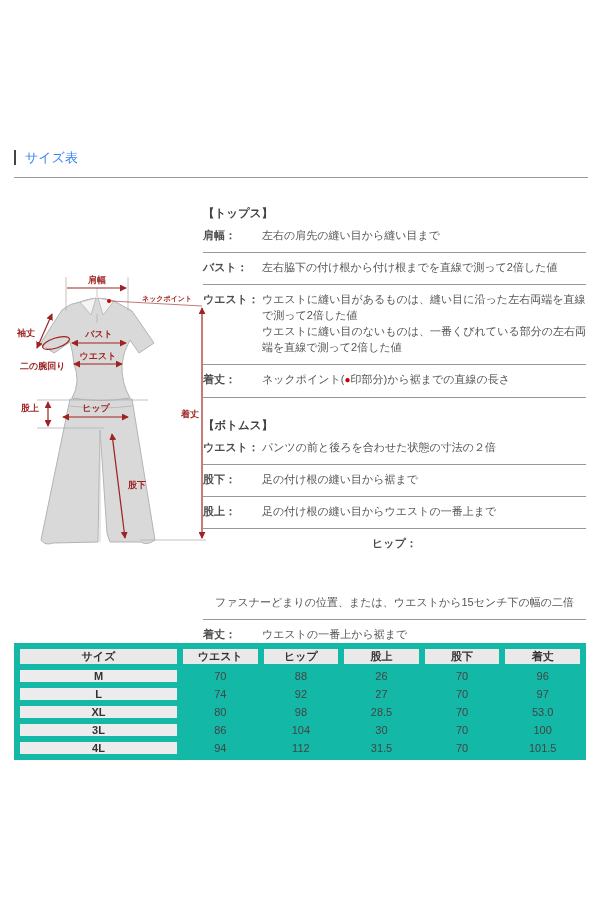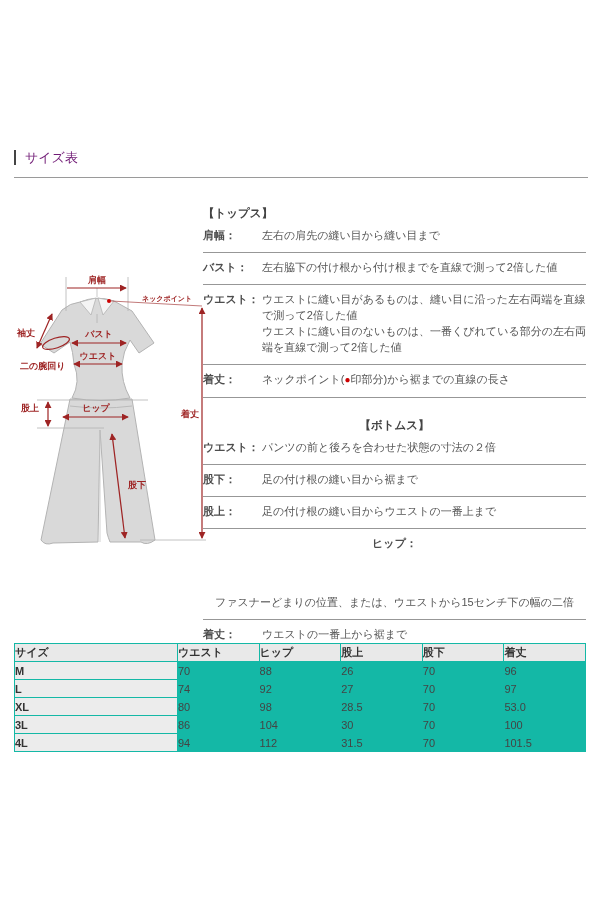--- a/index.html
+++ b/index.html
@@ -3,48 +3,48 @@
 <meta charset="utf-8">
 <style>
   * { margin:0; padding:0; box-sizing:border-box; }
   html,body { width:600px; height:900px; background:#ffffff;
     font-family:"Liberation Sans","DejaVu Sans",sans-serif; }
   body { position:relative; overflow:hidden; }
 
   
   .page-header { position:absolute; left:14px; top:148px; width:574px;
     padding-bottom:11px; border-bottom:1px solid #9a9a9a; }
-  .page-title { font-size:13px; color:#701a75; border-left:2px solid #444444;
+  .page-title { font-size:13px; color:#3b82f6; border-left:2px solid #444444;
     padding-left:9px; line-height:16px; }
 
   
   .defs { position:absolute; left:203px; top:205px; width:383px;
     font-size:11px; color:#555555; }
   .def-heading { font-weight:bold; font-size:11.5px; color:#444444;
     line-height:16px; }
-  .def-heading.bottoms { margin-top:19px;text-align:center; }
+  .def-heading.bottoms { margin-top:19px; }
   .def-row { display:flex; align-items:flex-start; padding:6px 0 9px;
     border-bottom:1px solid #979797; }
   .def-row.center { align-items:center;flex-direction:column; }
   .def-term { flex:0 0 59px; font-weight:bold; line-height:16px; color:#4d4d4d; }
   .def-desc { flex:1; line-height:16px; }
   .def-desc p + p { margin-top:0; }
   .red-dot { color:#cc0000; font-size:10px; }
 
   
   .diagram { position:absolute; left:8px; top:250px; width:200px; height:320px; }
   .dg-label { font-size:9px; font-weight:bold; fill:#9e2424; }
   .dg-label-sm { font-size:7px; font-weight:bold; fill:#9e2424; }
 
   
   .size-table { position:absolute; left:14px; top:643px; width:572px;
     border-collapse:collapse; table-layout:fixed; font-size:11px;
     border:1px solid #999999; }
-  .size-table th, .size-table td { border:1px solid #14b8a6; height:18px;
-    text-align:left; vertical-align:middle; }
+  .size-table th, .size-table td { border:6px solid #14b8a6; height:18px;
+    text-align:center; vertical-align:middle; }
   .size-table thead th { background:#e9e9e9; color:#333333; font-weight:bold; }
   .size-table tbody th { background:#ececec; color:#333333; font-weight:bold; }
   .size-table tbody td { background:#14b8a6; color:#444444; font-weight:normal; }
   .col-size { width:163px; }
 </style>
 </head>
 <body>
 
 <div class="page-header">
   <span class="page-title">サイズ表</span>

